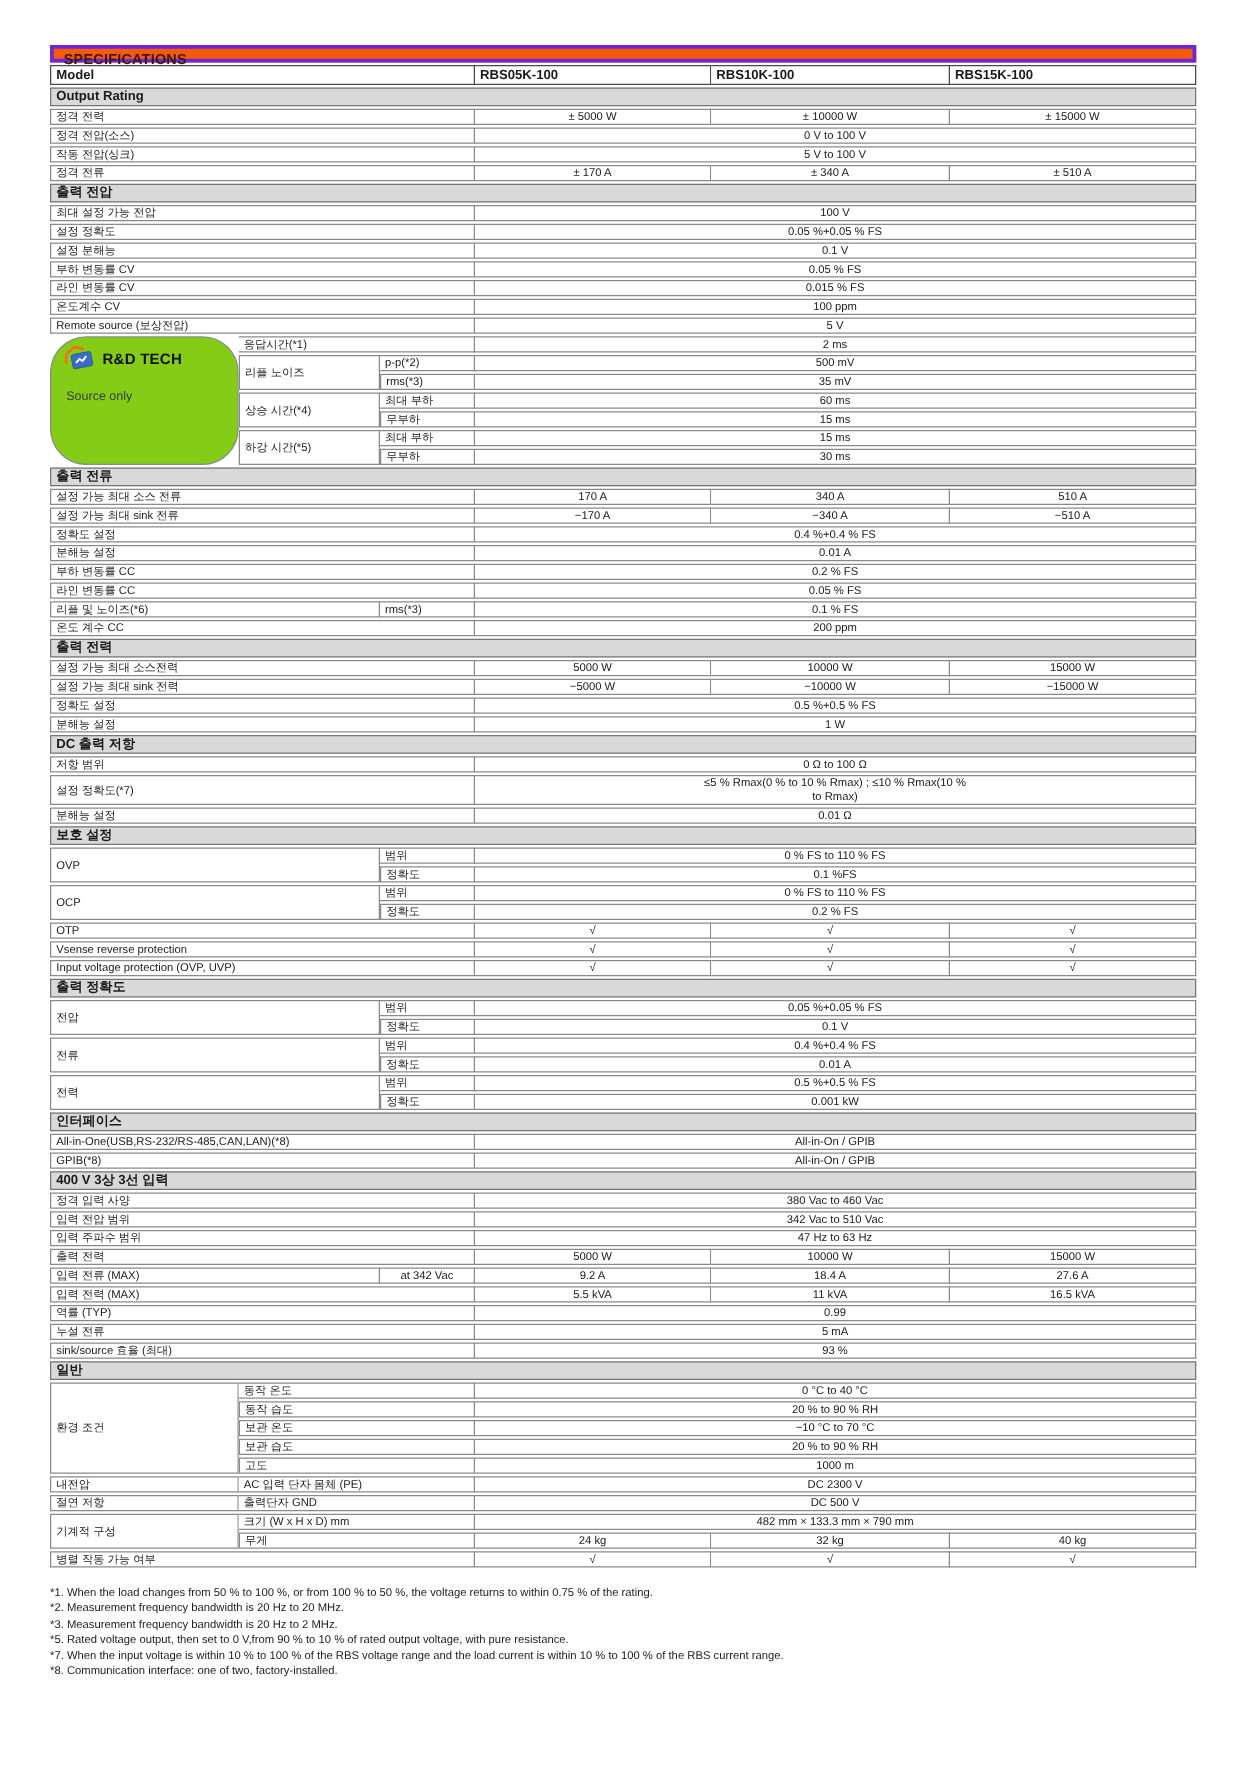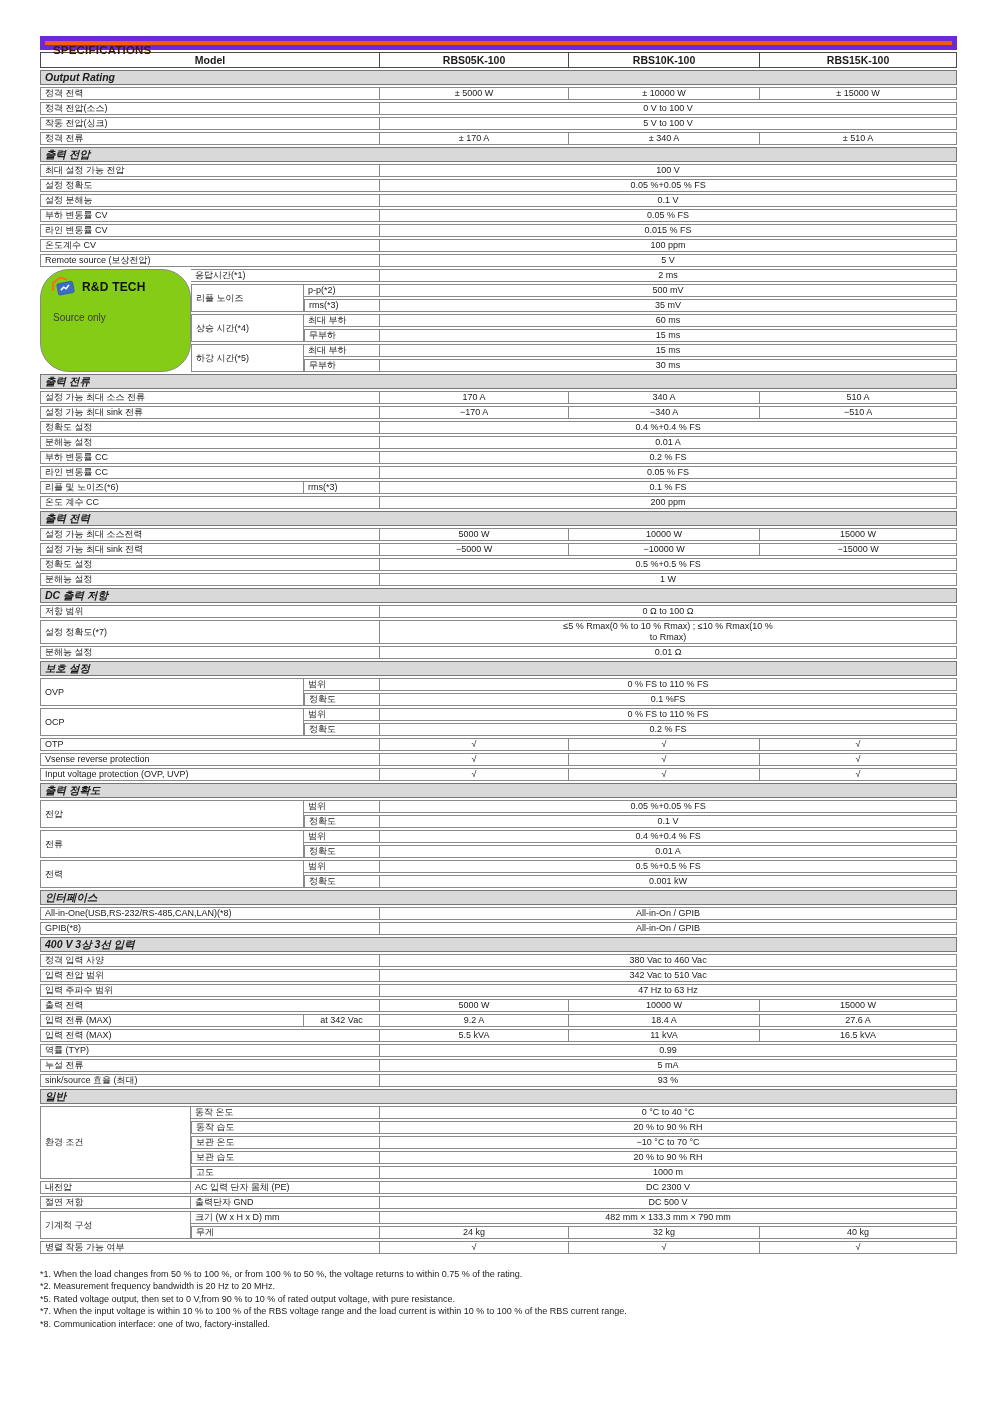--- a/index.html
+++ b/index.html
@@ -1,30 +1,30 @@
 <!DOCTYPE html>
 <html><head>
 <meta charset="utf-8">
 <style>
   html,body{margin:0;padding:0;background:#ffffff;}
   body{width:1000px;height:1416px;position:relative;overflow:hidden;
        font-family:"Liberation Sans","DejaVu Sans",sans-serif;color:#1a1a1a;}
   .page{position:absolute;left:40px;top:36px;width:917px;}
   .titlebar{background:#f55a0a;color:#401700;font-weight:bold;font-size:11.5px;
             letter-spacing:.2px;padding:2px 8px;height:14px;line-height:14px;
-            border:5px solid #6d28d9;box-sizing:border-box;width:100%;}
+            border:3px solid #6d28d9;box-sizing:border-box;width:100%;}
   table.spec{width:917px;border-collapse:separate;border-spacing:0 2px;table-layout:fixed;margin-top:0;}
   table.spec td{border-top:1px solid #8a8a8a;border-bottom:1px solid #8a8a8a;border-right:1px solid #8a8a8a;
                 font-size:9px;line-height:11px;height:11px;padding:0 4px;box-sizing:border-box;
                 overflow:hidden;white-space:normal;background:#ffffff;vertical-align:middle;}
   table.spec td:first-child{border-left:1px solid #8a8a8a;}
   table.spec tr.model-row td{font-weight:bold;font-size:10.5px;height:14px;line-height:14px;
-                border-color:#4a4a4a;text-align:center;}
+                border-color:#4a4a4a;text-align:left;}
   table.spec td.sec{background:#d9d9d9;font-weight:bold;font-size:10.5px;height:13px;line-height:13px;
-                text-align:left;border-color:#777;font-style:italic;}
+                text-align:left;border-color:#777;}
   table.spec td.l{text-align:left;}
   table.spec td.lc{text-align:center;margin-top:41px;}
   table.spec td.v{text-align:center;}
   table.spec td.logo{vertical-align:top;background:#84cc16;border-radius:29px;}
   .logo-wrap{padding:6px 2px 2px 6px;}
   .logo-row{display:flex;align-items:center;gap:4px;}
   .brand{font-weight:bold;font-size:12px;color:#111;letter-spacing:.2px;}
   .source-only{margin-top:13px;font-size:10px;color:#3c3c3c;padding-left:2px;}
   .footnotes{margin-top:12px;font-size:9px;line-height:12.4px;color:#1c1c1c;}
   .footnotes div{white-space:nowrap;}
@@ -405,17 +405,18 @@
           <td class="v">√</td>
           <td class="v">√</td>
           <td class="v">√</td>
         </tr>
       </tbody>
   </table>
 
   <div class="footnotes" id="footnotes">
       <div>*1. When the load changes from 50 % to 100 %, or from 100 % to 50 %, the voltage returns to within 0.75 % of the rating.</div>
       <div>*2. Measurement frequency bandwidth is 20 Hz to 20 MHz.</div>
+      <div>*3. Measurement frequency bandwidth is 20 Hz to 2 MHz.</div>
       <div>*5. Rated voltage output, then set to 0 V,from 90 % to 10 % of rated output voltage, with pure resistance.</div>
       <div>*7. When the input voltage is within 10 % to 100 % of the RBS voltage range and the load current is within 10 % to 100 % of the RBS current range.</div>
       <div>*8. Communication interface: one of two, factory-installed.</div>
     </div>
 </div>
 
 </body></html>

